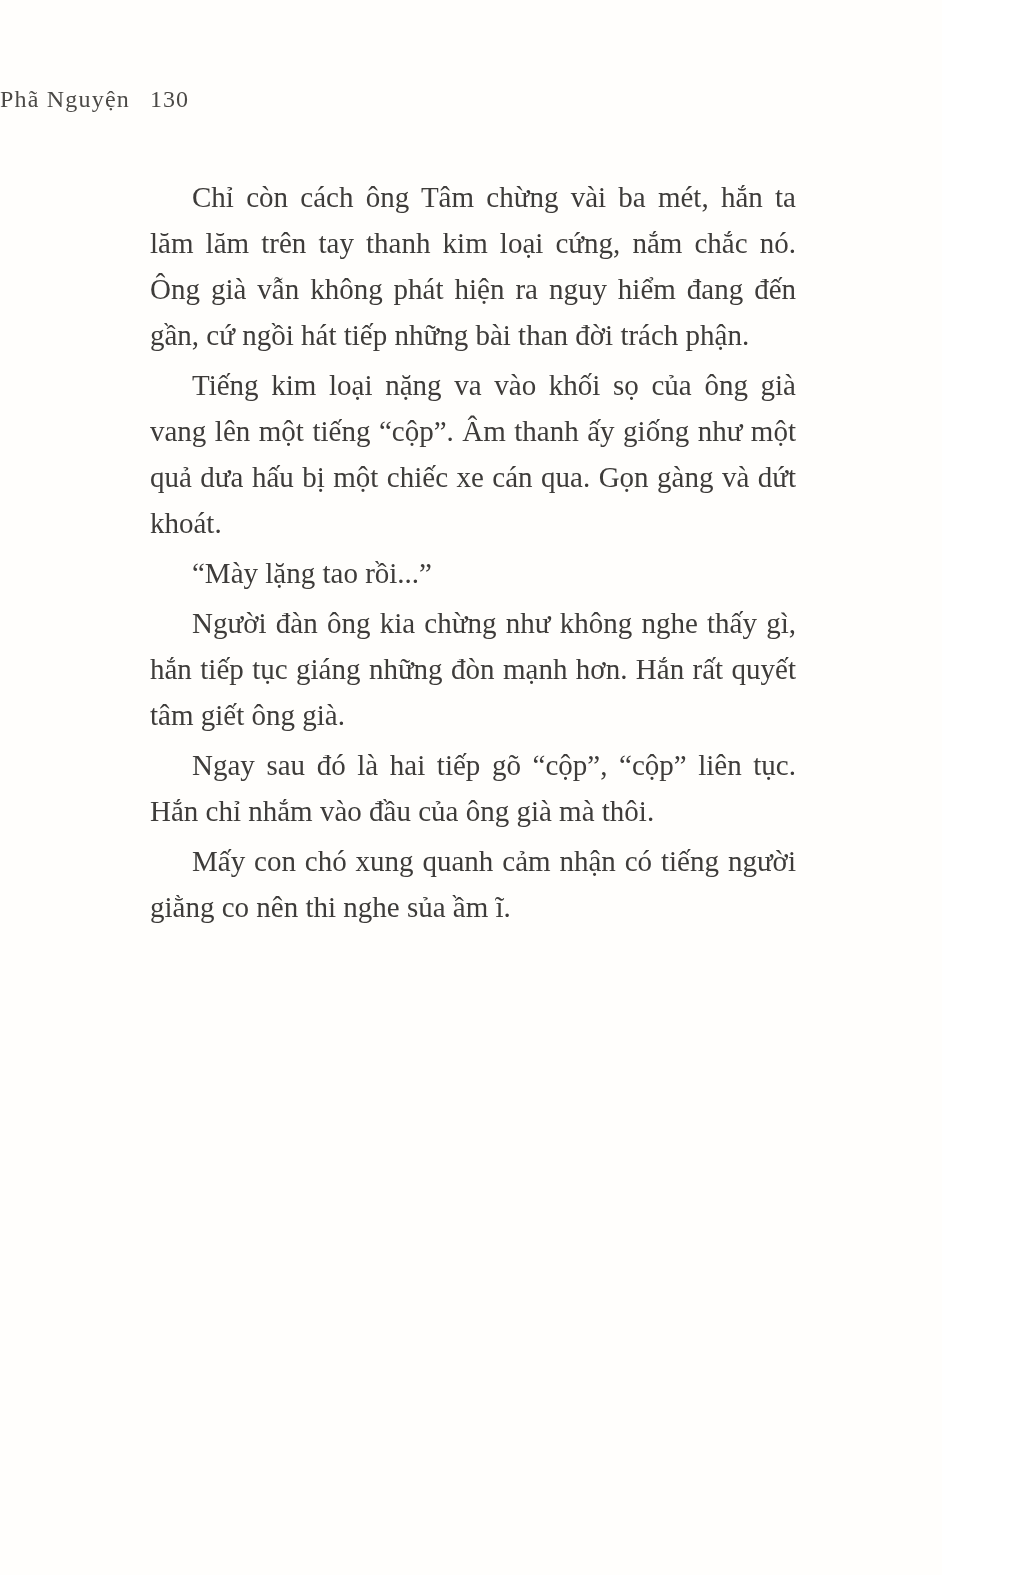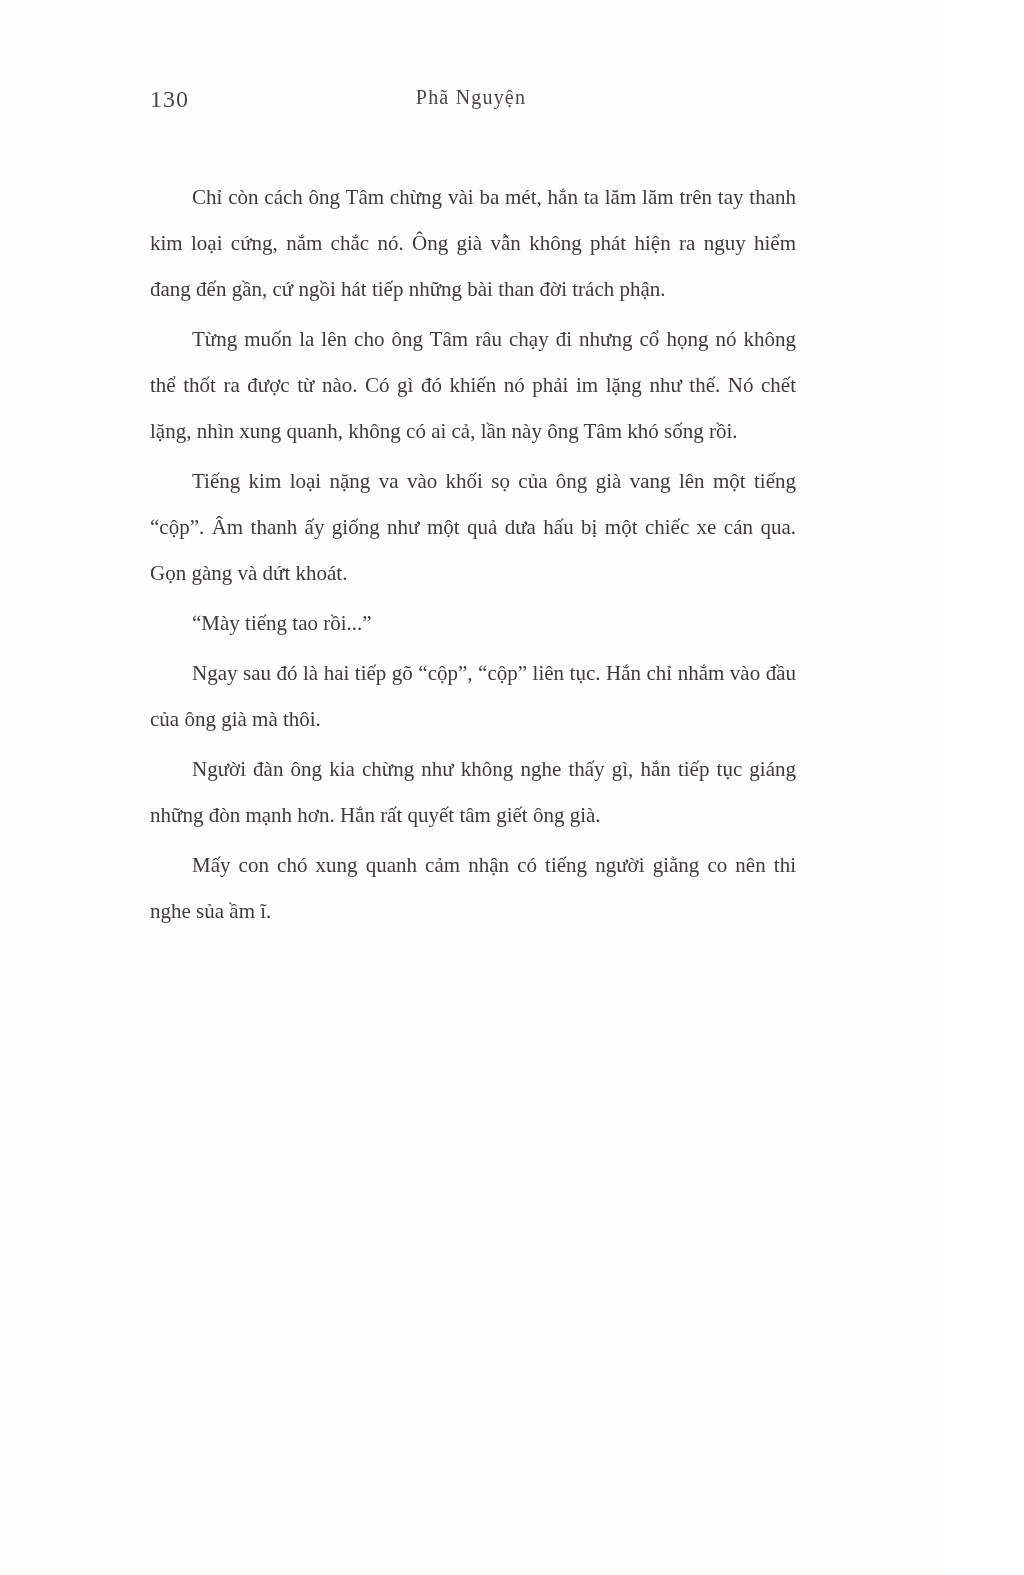--- a/index.html
+++ b/index.html
@@ -26,29 +26,29 @@
     top: 86px;
     font-size: 24px;
     letter-spacing: 1px;
     color: #4b4946;
   }
   .header-title {
     position: absolute;
     left: 0;
     right: 0;
     top: 86px;
-    text-align: center;
-    font-size: 20px;
+    text-align: left;
+    font-size: 24px;
     letter-spacing: 1.2px;
     color: #4b4946;
   }
 
   .page-body {
     padding: 52px 146px 0 150px;
-    font-size: 21px;
+    font-size: 29px;
     line-height: 46px;
     text-align: justify;
     text-justify: inter-word;
   }
   .page-body p {
     margin: 4px 0;
     text-indent: 42px;
   }
   .page-body p.section-break {
   }
@@ -58,21 +58,20 @@
 
 <div class="page">
 
   <header class="page-header">
     <span class="page-number">130</span>
     <span class="header-title">Phã Nguyện</span>
   </header>
 
   <main class="page-body">
     <p>Chỉ còn cách ông Tâm chừng vài ba mét, hắn ta lăm lăm trên tay thanh kim loại cứng, nắm chắc nó. Ông già vẫn không phát hiện ra nguy hiểm đang đến gần, cứ ngồi hát tiếp những bài than đời trách phận.</p>
-    <p>Từng muốn la lên cho ông Tâm râu chạy đi nhưng cổ họng nó không thể thốt ra được từ nào. Có gì đó khiến nó phải im lặng như thế. Nó chết lặng, nhìn xung quanh, không có ai cả, lần này ông Tâm khó sống rồi.</p>
     <p class="section-break">Tiếng kim loại nặng va vào khối sọ của ông già vang lên một tiếng “cộp”. Âm thanh ấy giống như một quả dưa hấu bị một chiếc xe cán qua. Gọn gàng và dứt khoát.</p>
-    <p>“Mày tiếng tao rồi...”</p>
+    <p>“Mày lặng tao rồi...”</p>
+    <p>Người đàn ông kia chừng như không nghe thấy gì, hắn tiếp tục giáng những đòn mạnh hơn. Hắn rất quyết tâm giết ông già.</p>
     <p>Ngay sau đó là hai tiếp gõ “cộp”, “cộp” liên tục. Hắn chỉ nhắm vào đầu của ông già mà thôi.</p>
-    <p>Người đàn ông kia chừng như không nghe thấy gì, hắn tiếp tục giáng những đòn mạnh hơn. Hắn rất quyết tâm giết ông già.</p>
     <p>Mấy con chó xung quanh cảm nhận có tiếng người giằng co nên thi nghe sủa ầm ĩ.</p>
   </main>
 
 </div>
 
 </body></html>

